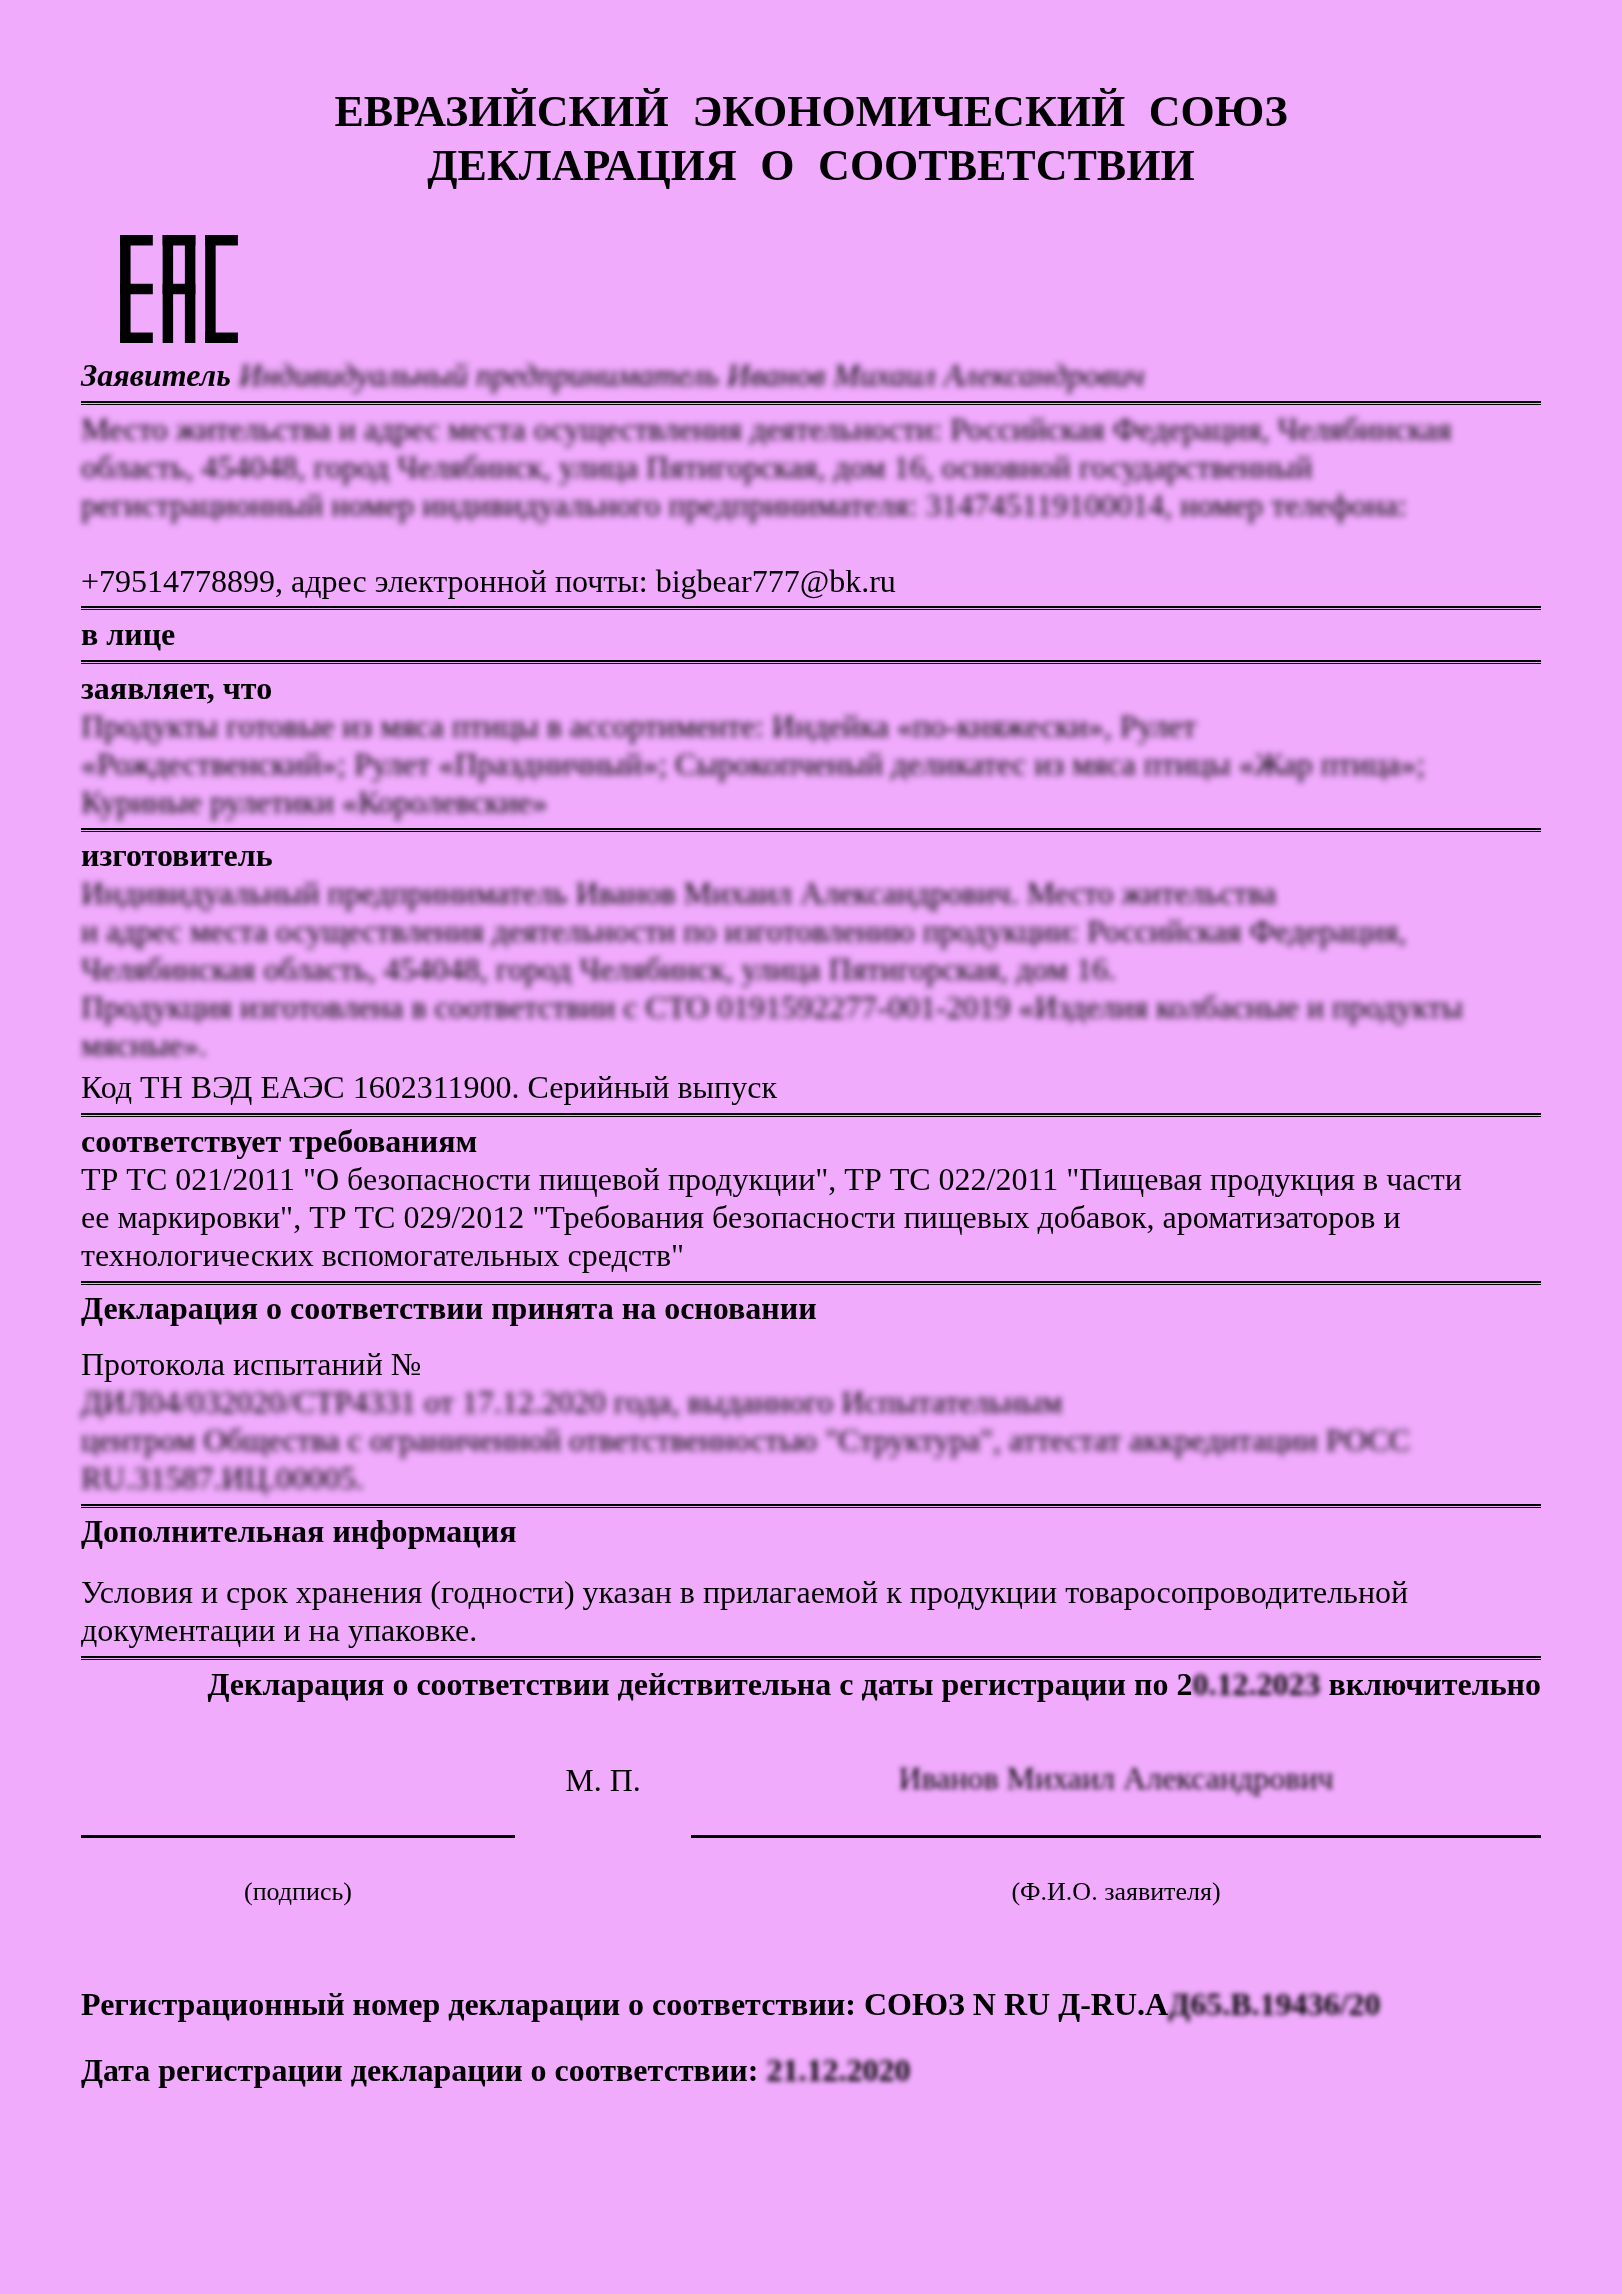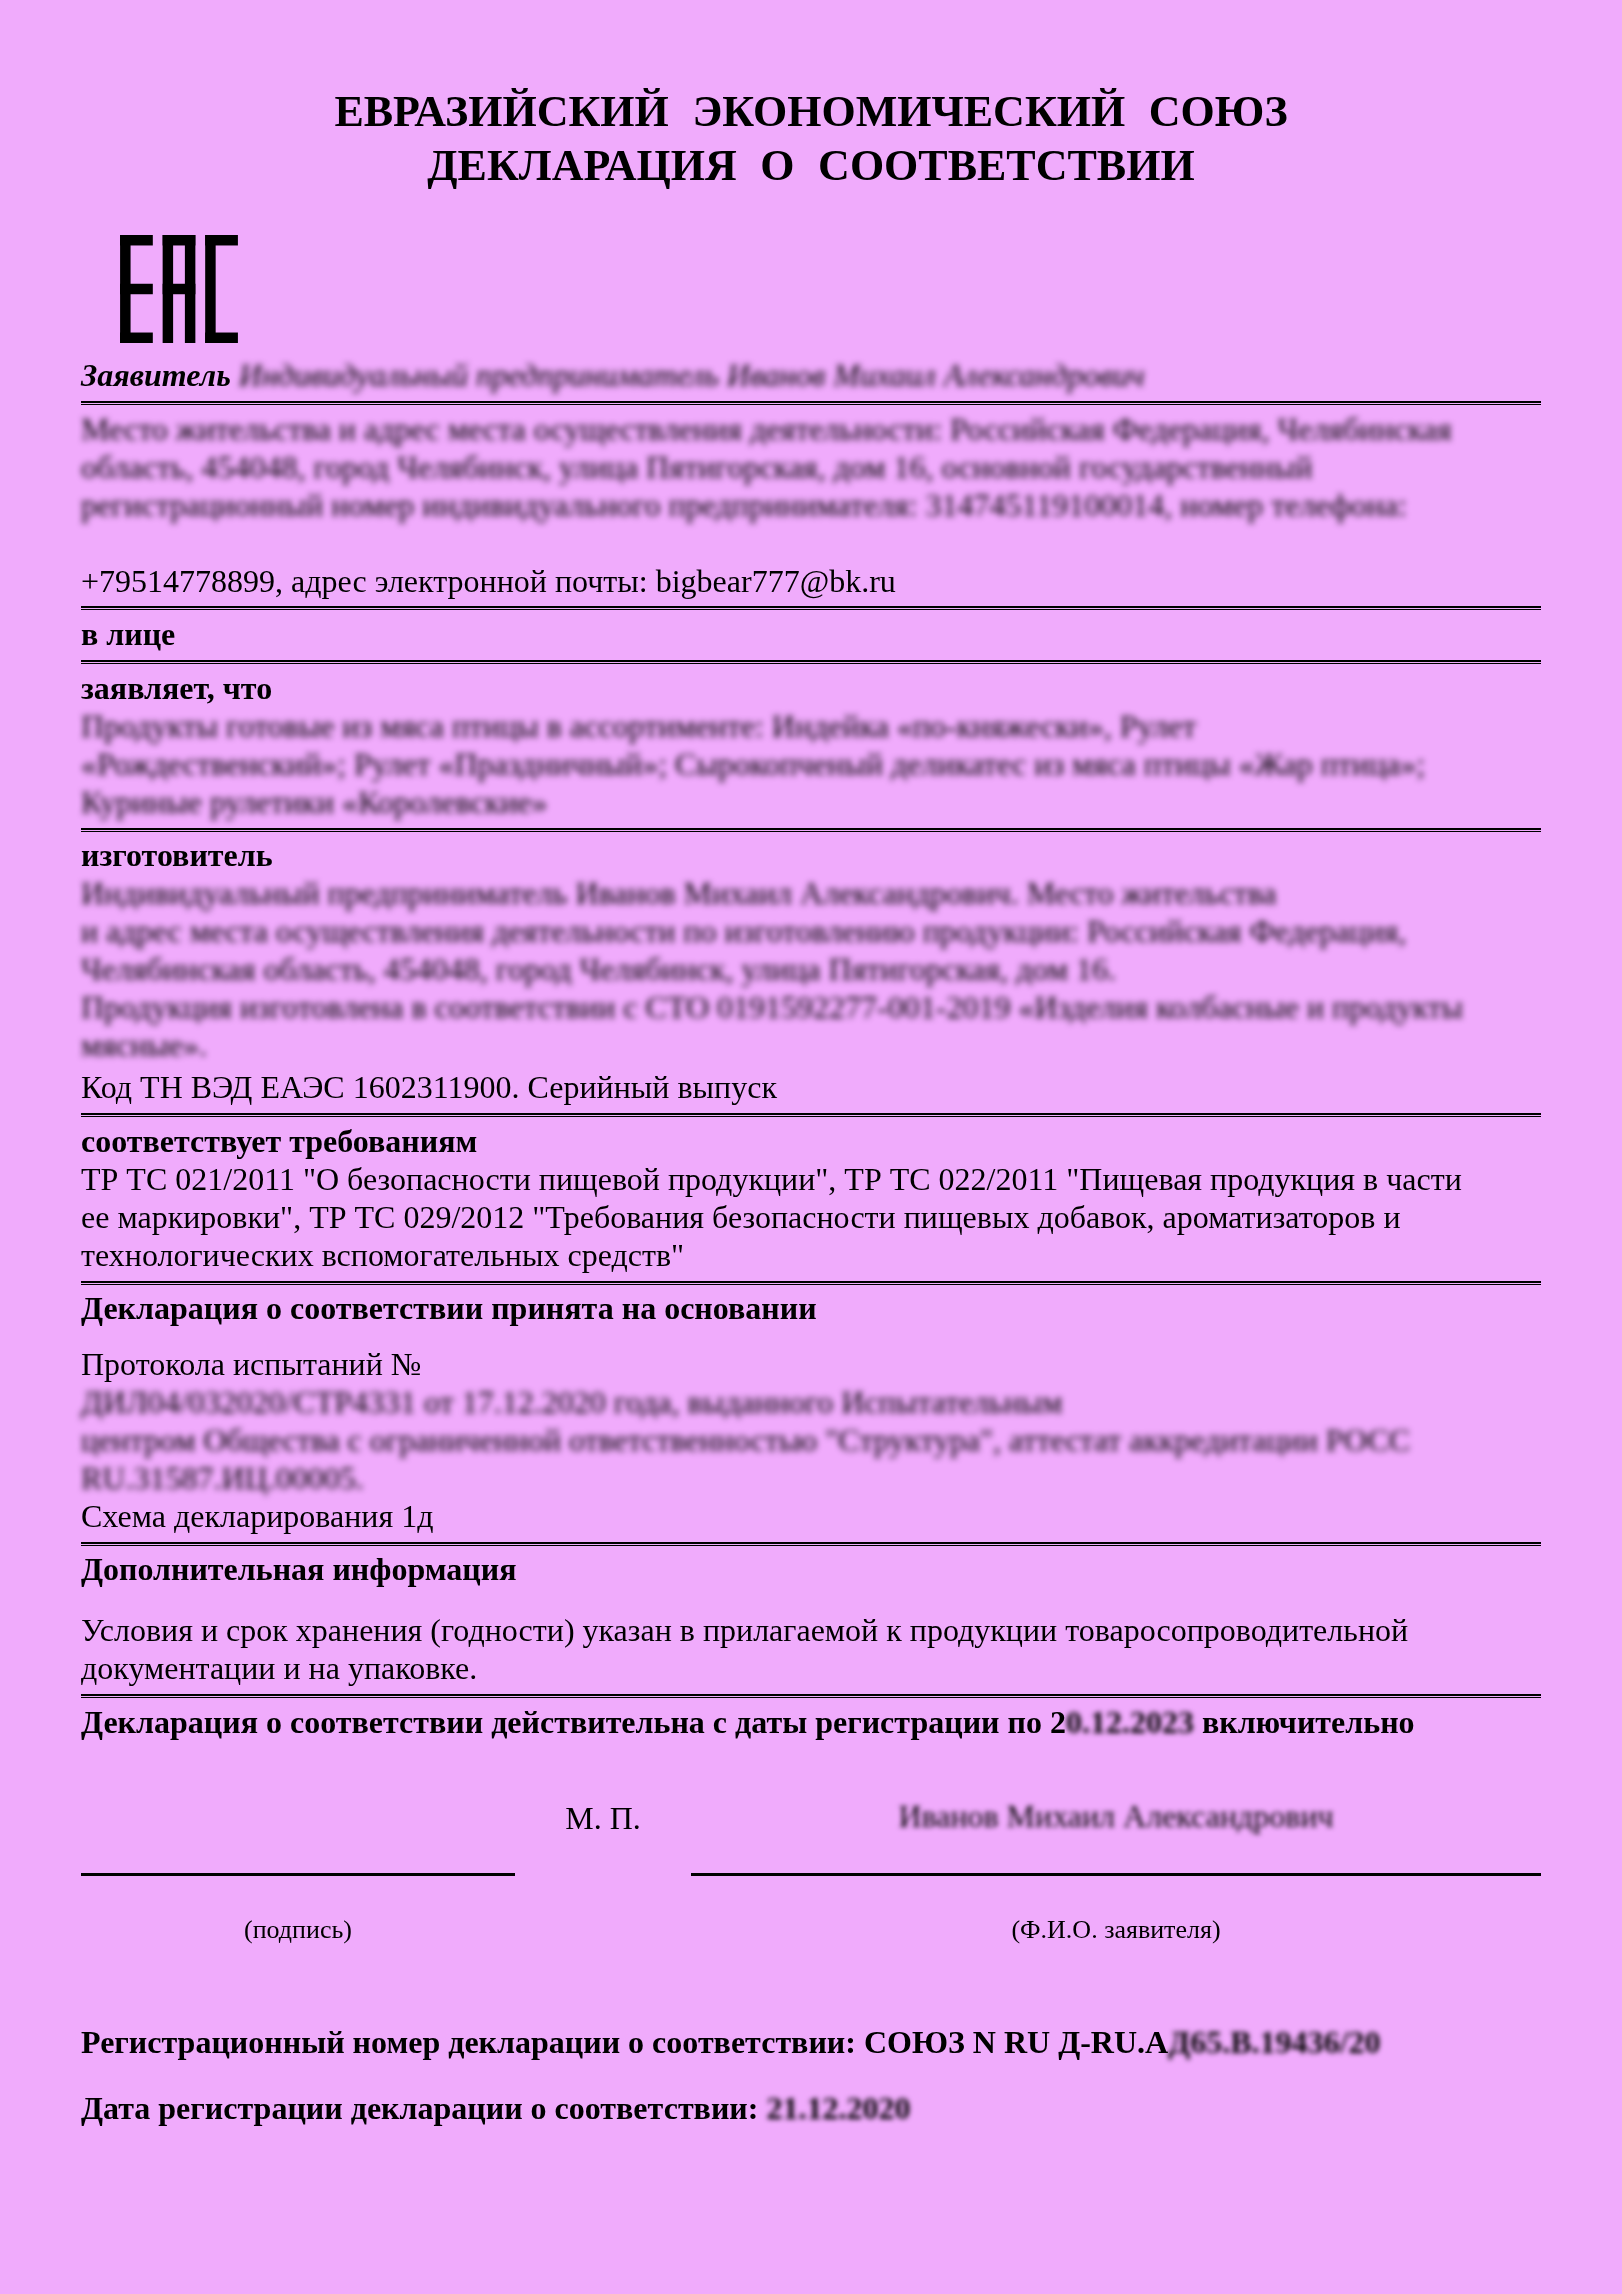--- a/index.html
+++ b/index.html
@@ -27,21 +27,21 @@
   p{margin:0;padding:0;}
   .para{white-space:pre-line;text-align:left;}
   .lbl{font-weight:bold;}
   .blur{filter:blur(3.3px);}
   .blur-soft{filter:blur(2.9px);}
   .rule{height:1px;border-top:2.9px solid #000;border-bottom:1.9px solid #000;margin:6.8px 0 4.8px 0;}
   .mt-s{margin-top:3.9px;}
   .applicant-line{margin-top:13px;font-style:italic;}
   .basis-para{margin-top:17.4px;}
   .add-para{margin-top:23px;}
-  .validity{font-weight:bold;margin-top:2px;}
+  .validity{font-weight:bold;margin-top:2px;text-align:right;}
   .sig-row{display:flex;flex-direction:row;justify-content:space-between;align-items:flex-start;margin-top:56px;}
   .sig-col{display:flex;flex-direction:column;gap:34px;}
   .sig-col.left{width:434px;}
   .sig-col.right{width:850px;}
   .sig-name{height:42px;text-align:center;}
   .sig-line{border-top:3.9px solid #000;height:0;}
   .sig-cap{font-size:26px;line-height:33px;text-align:center;margin-top:2.9px;}
   .sig-mp{line-height:42px;padding:0 9.7px;}
   .reg1{font-weight:bold;margin-top:77px;}
   .reg2{font-weight:bold;margin-top:28px;}
@@ -115,21 +115,20 @@
 
   <div class="rule"></div>
 
   <p><span class="lbl">Декларация о соответствии принята на основании</span></p>
 
   <p class="para basis-para"><span>Протокола испытаний №</span>
     <span class="blur">ДИЛ04/032020/СТР4331 от 17.12.2020 года, выданного Испытательным
 центром Общества с ограниченной ответственностью "Структура", аттестат аккредитации РОСС
 RU.31587.ИЦ.00005.</span></p>
 
-  <p>Схема декларирования 1д</p>
 
   <div class="rule"></div>
 
   <p><span class="lbl">Дополнительная информация</span></p>
 
   <p class="para add-para">Условия и срок хранения (годности) указан в прилагаемой к продукции товаросопроводительной
 документации и на упаковке.</p>
 
   <div class="rule"></div>
 

